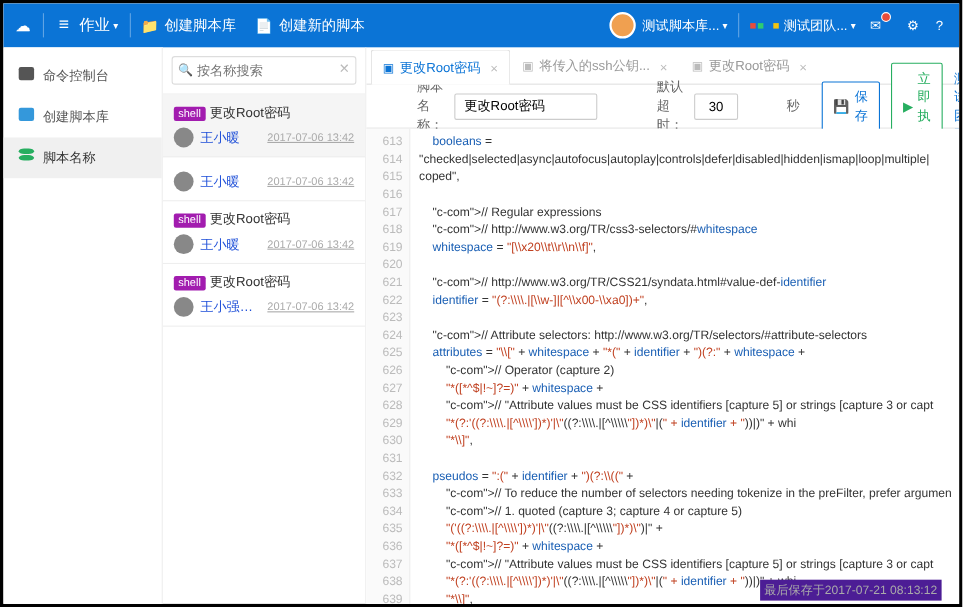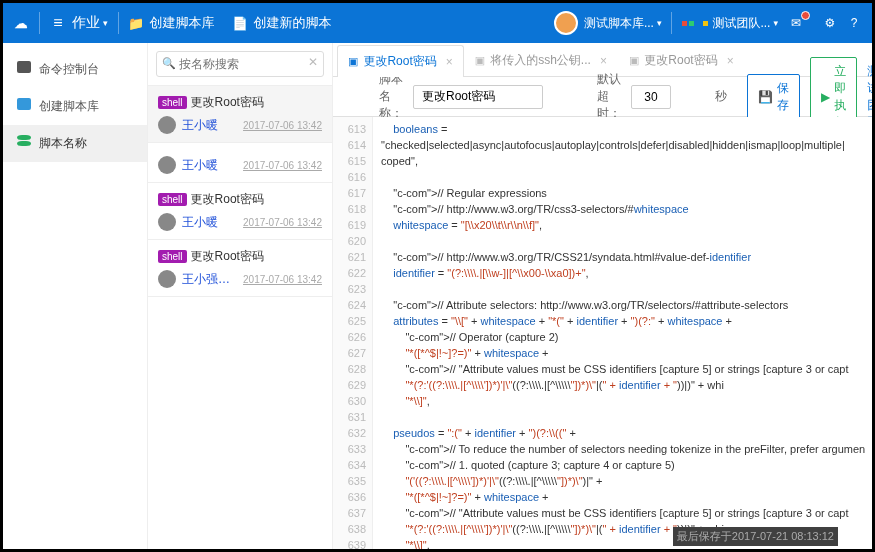--- a/index.html
+++ b/index.html
@@ -53,21 +53,21 @@
 .toolbar { height:40px; border-bottom:1px solid #e0e0e0; display:flex; align-items:center; padding:0 12px; gap:10px; font-size:12px; }
 .lbl { color:#666;margin-left:34px; }
 .inp { border:1px solid #ccc; border-radius:2px; padding:4px 8px; font-size:12px; }
 .btn { border:1px solid; border-radius:2px; padding:5px 10px; display:inline-flex; align-items:center; gap:4px; cursor:pointer; font-size:12px; background:#fff; }
 .btn.save { color:#0b74d6; border-color:#0b74d6; }
 .btn.run { color:#27ae60; border-color:#27ae60; }
 .link-plain { color:#0b74d6; cursor:pointer; }
 .editor { flex:1; display:flex; overflow:hidden; font-family:Consolas,Monaco,monospace; font-size:11px; background:#fff; position:relative; }
 .gutter { width:40px; background:#fafafa; color:#bbb; text-align:right; padding:4px 6px 4px 0; line-height:16px; border-right:1px solid #eee; }
 .code { flex:1; padding:4px 8px; line-height:16px; white-space:pre; overflow:hidden; color:#333; }.c-str{color:#c04020}.c-id{color:#1a5fb4}
-.status { position:absolute; bottom:3px; right:34px; font-size:11px; color:#aaa; background:#404040; padding:2px 4px; }
+.status { position:absolute; bottom:3px; right:16px; font-size:11px; color:#aaa; background:#4c1d95; padding:2px 4px; }
 .dropdown-caret { margin-left:3px; font-size:9px; }
 </style>
 </head>
 <body>
 
 <div class="app">
   <div class="topbar">
     <div class="logo">
       <span class="icn">☁</span>
     </div>

